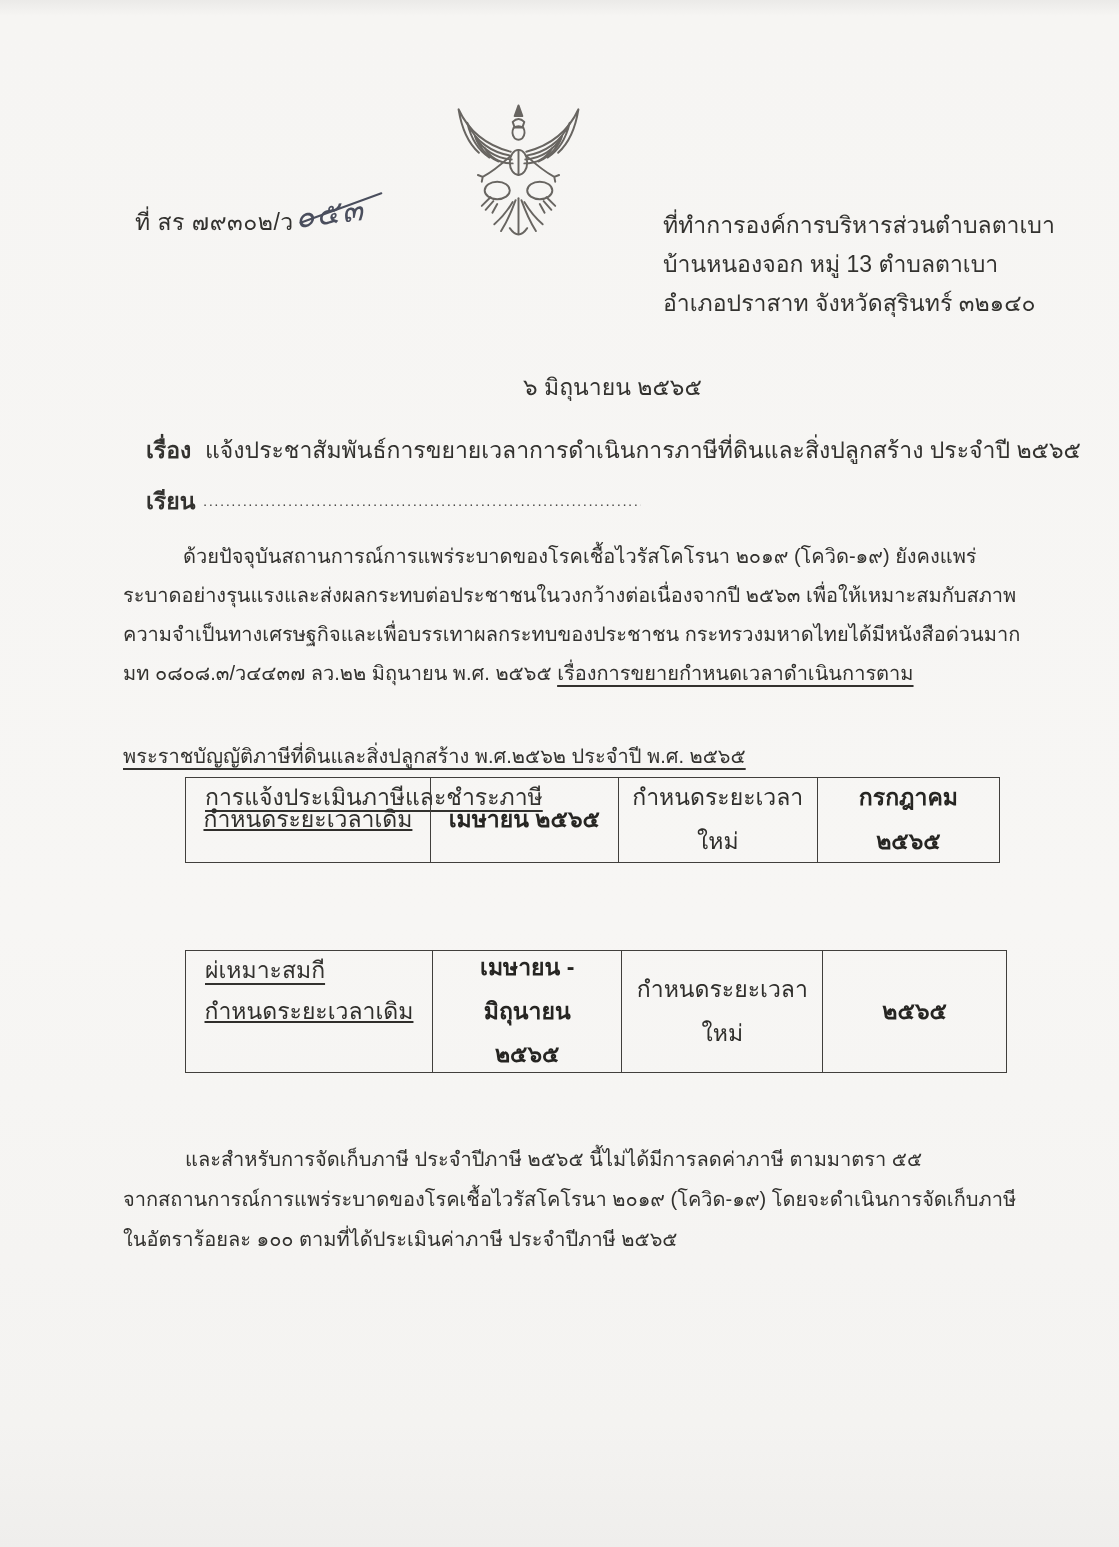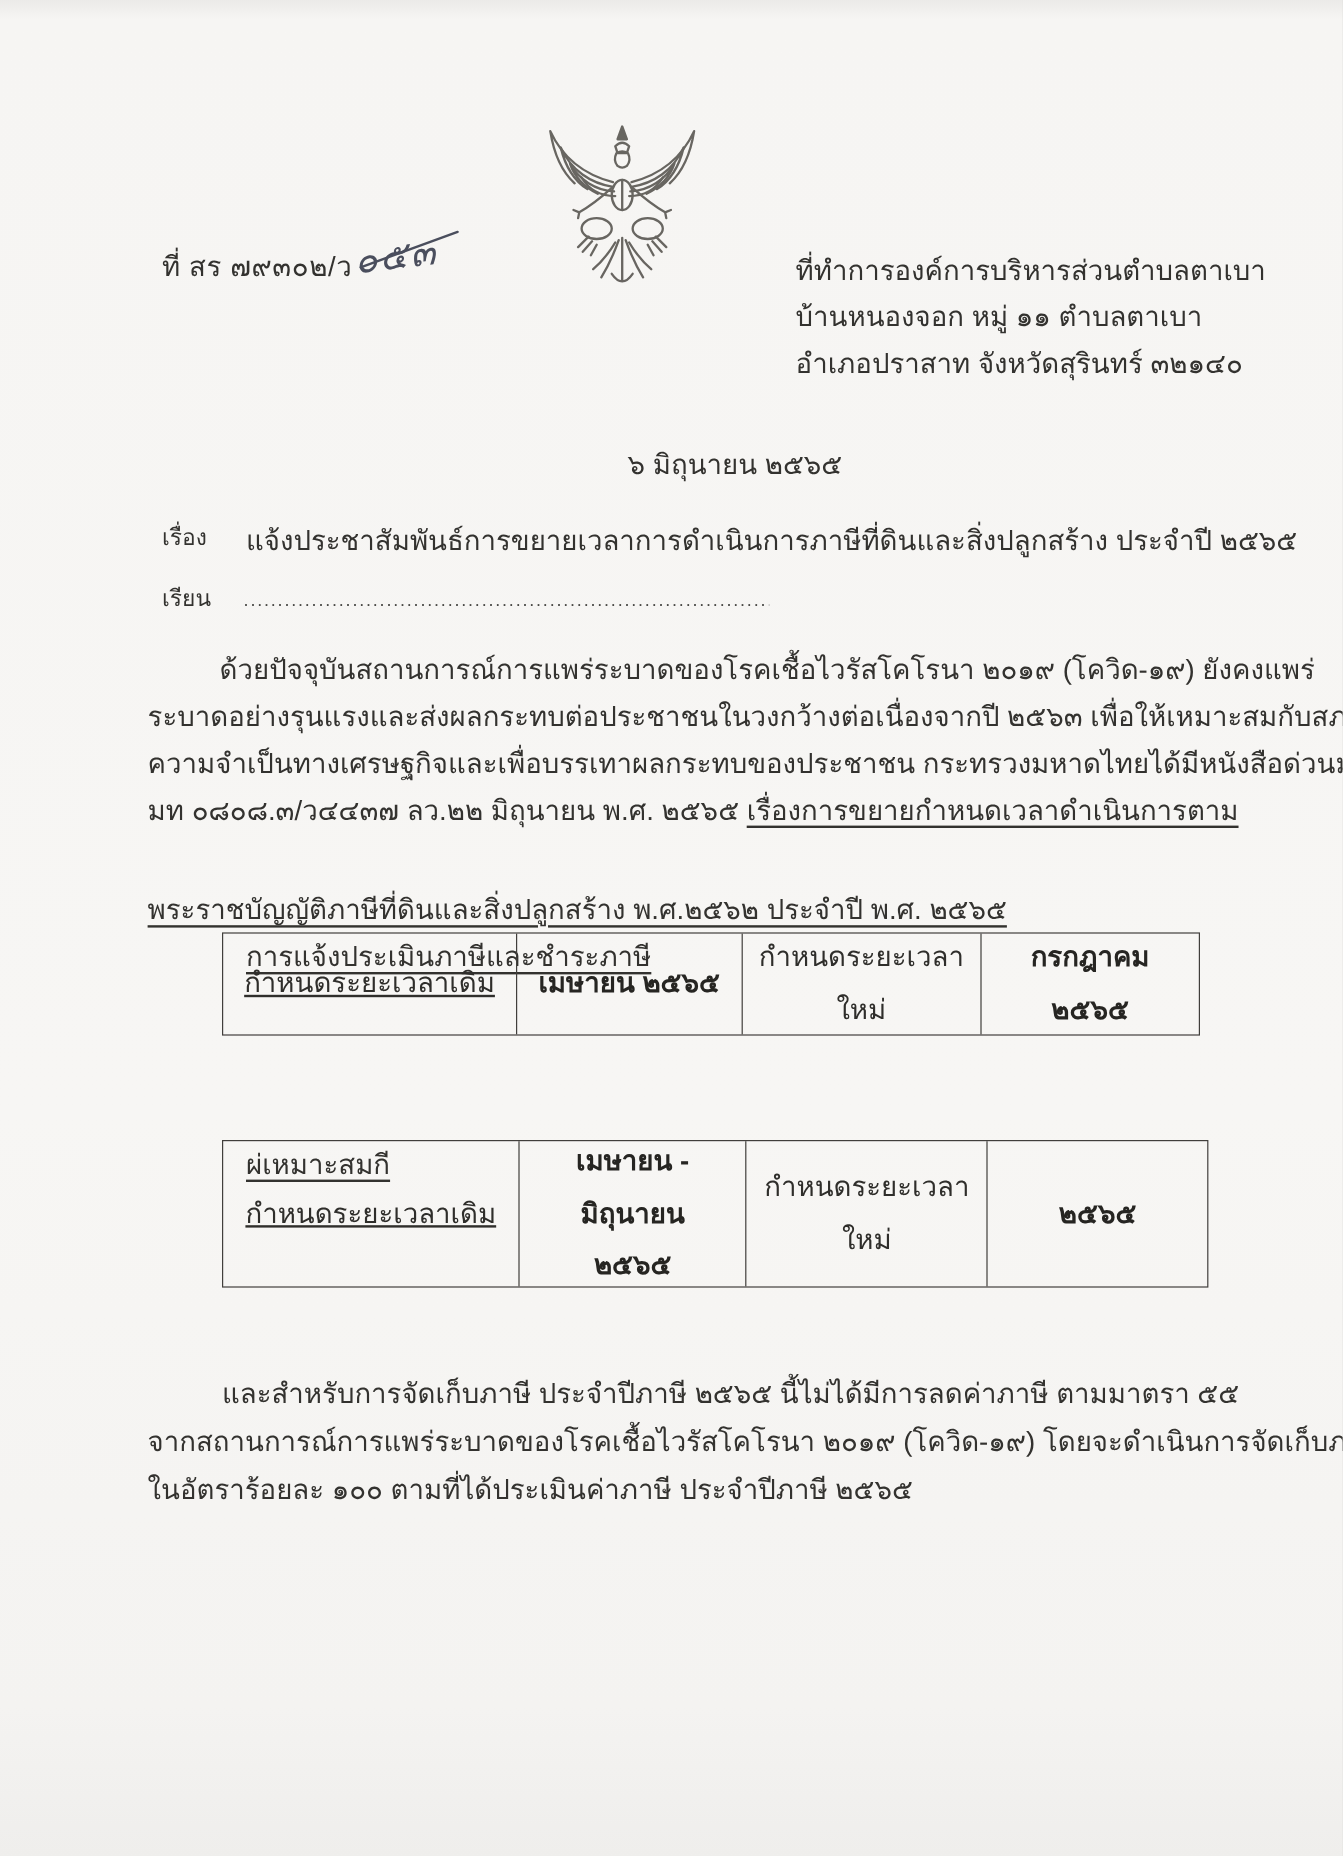--- a/index.html
+++ b/index.html
@@ -9,37 +9,37 @@
   }
   .page{
     position:relative;
     width:1119px;height:1547px;
     margin:0 auto;
     background:linear-gradient(180deg,#ebeae8 0px,#f6f5f3 16px,#f7f6f4 60%,#f4f3f1 92%,#efeeec 100%);
     color:#33322f;
     overflow:hidden;
   }
   .abs{position:absolute;}
-  .line{position:absolute;white-space:nowrap;font-size:23px;line-height:1.35;color:#33322f;}
+  .line{position:absolute;white-space:nowrap;font-size:20px;line-height:1.35;color:#33322f;}
   .docno{top:207px;left:135px;font-size:23px;letter-spacing:0.5px;}
   .hand{
     position:absolute;top:188px;left:295px;
     font-size:31px;color:#4a4e5d;
     transform:rotate(-7deg);
     font-style:italic;letter-spacing:2px;
   }
   .flourish{
     position:absolute;top:207px;left:297px;
     width:88px;height:2.4px;background:#4a4e5d;border-radius:2px;
     transform:rotate(-20deg);
   }
   .emblem{top:100px;left:446px;width:145px;height:150px;}
   .address-line{position:absolute;left:663px;white-space:nowrap;font-size:23px;color:#33322f;}
   .date{top:372px;left:523px;font-size:23px;}
-  .label{position:absolute;left:135px;font-size:19px;}
+  .label{position:absolute;left:146px;font-size:23px;font-weight:bold;}
   .subject-text{position:absolute;left:205px;font-size:23px;white-space:nowrap;}
   .dots{
     position:absolute;left:203px;width:438px;overflow:hidden;
     font-size:15px;letter-spacing:1.5px;color:#4a4946;white-space:nowrap;
   }
   .u{
     text-decoration:underline;
     text-decoration-thickness:1.6px;
     text-underline-offset:5px;
     margin-top:44px;
@@ -110,21 +110,21 @@
         <path d="M72 102 C 67 116, 62 126, 57 134"></path>
         <path d="M78 102 C 83 116, 88 126, 93 134"></path>
         <path d="M69 104 C 63 114, 57 121, 50 127"></path>
         <path d="M81 104 C 87 114, 93 121, 100 127"></path>
         <path d="M66 131 Q75 144 84 131"></path>
       </g>
     </svg>
   </div>
 
   <div class="address-line" style="top:207px">ที่ทำการองค์การบริหารส่วนตำบลตาเบา</div>
-  <div class="address-line" style="top:246px">บ้านหนองจอก หมู่ ๑๑ ตำบลตาเบา</div>
+  <div class="address-line" style="top:246px">บ้านหนองจอก หมู่ 13 ตำบลตาเบา</div>
   <div class="address-line" style="top:285px">อำเภอปราสาท  จังหวัดสุรินทร์ ๓๒๑๔๐</div>
 
   <div class="line date">๖  มิถุนายน  ๒๕๖๕</div>
 
   <div class="label" style="top:432px">เรื่อง</div>
   <div class="subject-text" style="top:432px">แจ้งประชาสัมพันธ์การขยายเวลาการดำเนินการภาษีที่ดินและสิ่งปลูกสร้าง ประจำปี ๒๕๖๕</div>
 
   <div class="label" style="top:483px">เรียน</div>
   <div class="dots" style="top:492px">................................................................................................................................................</div>
 

